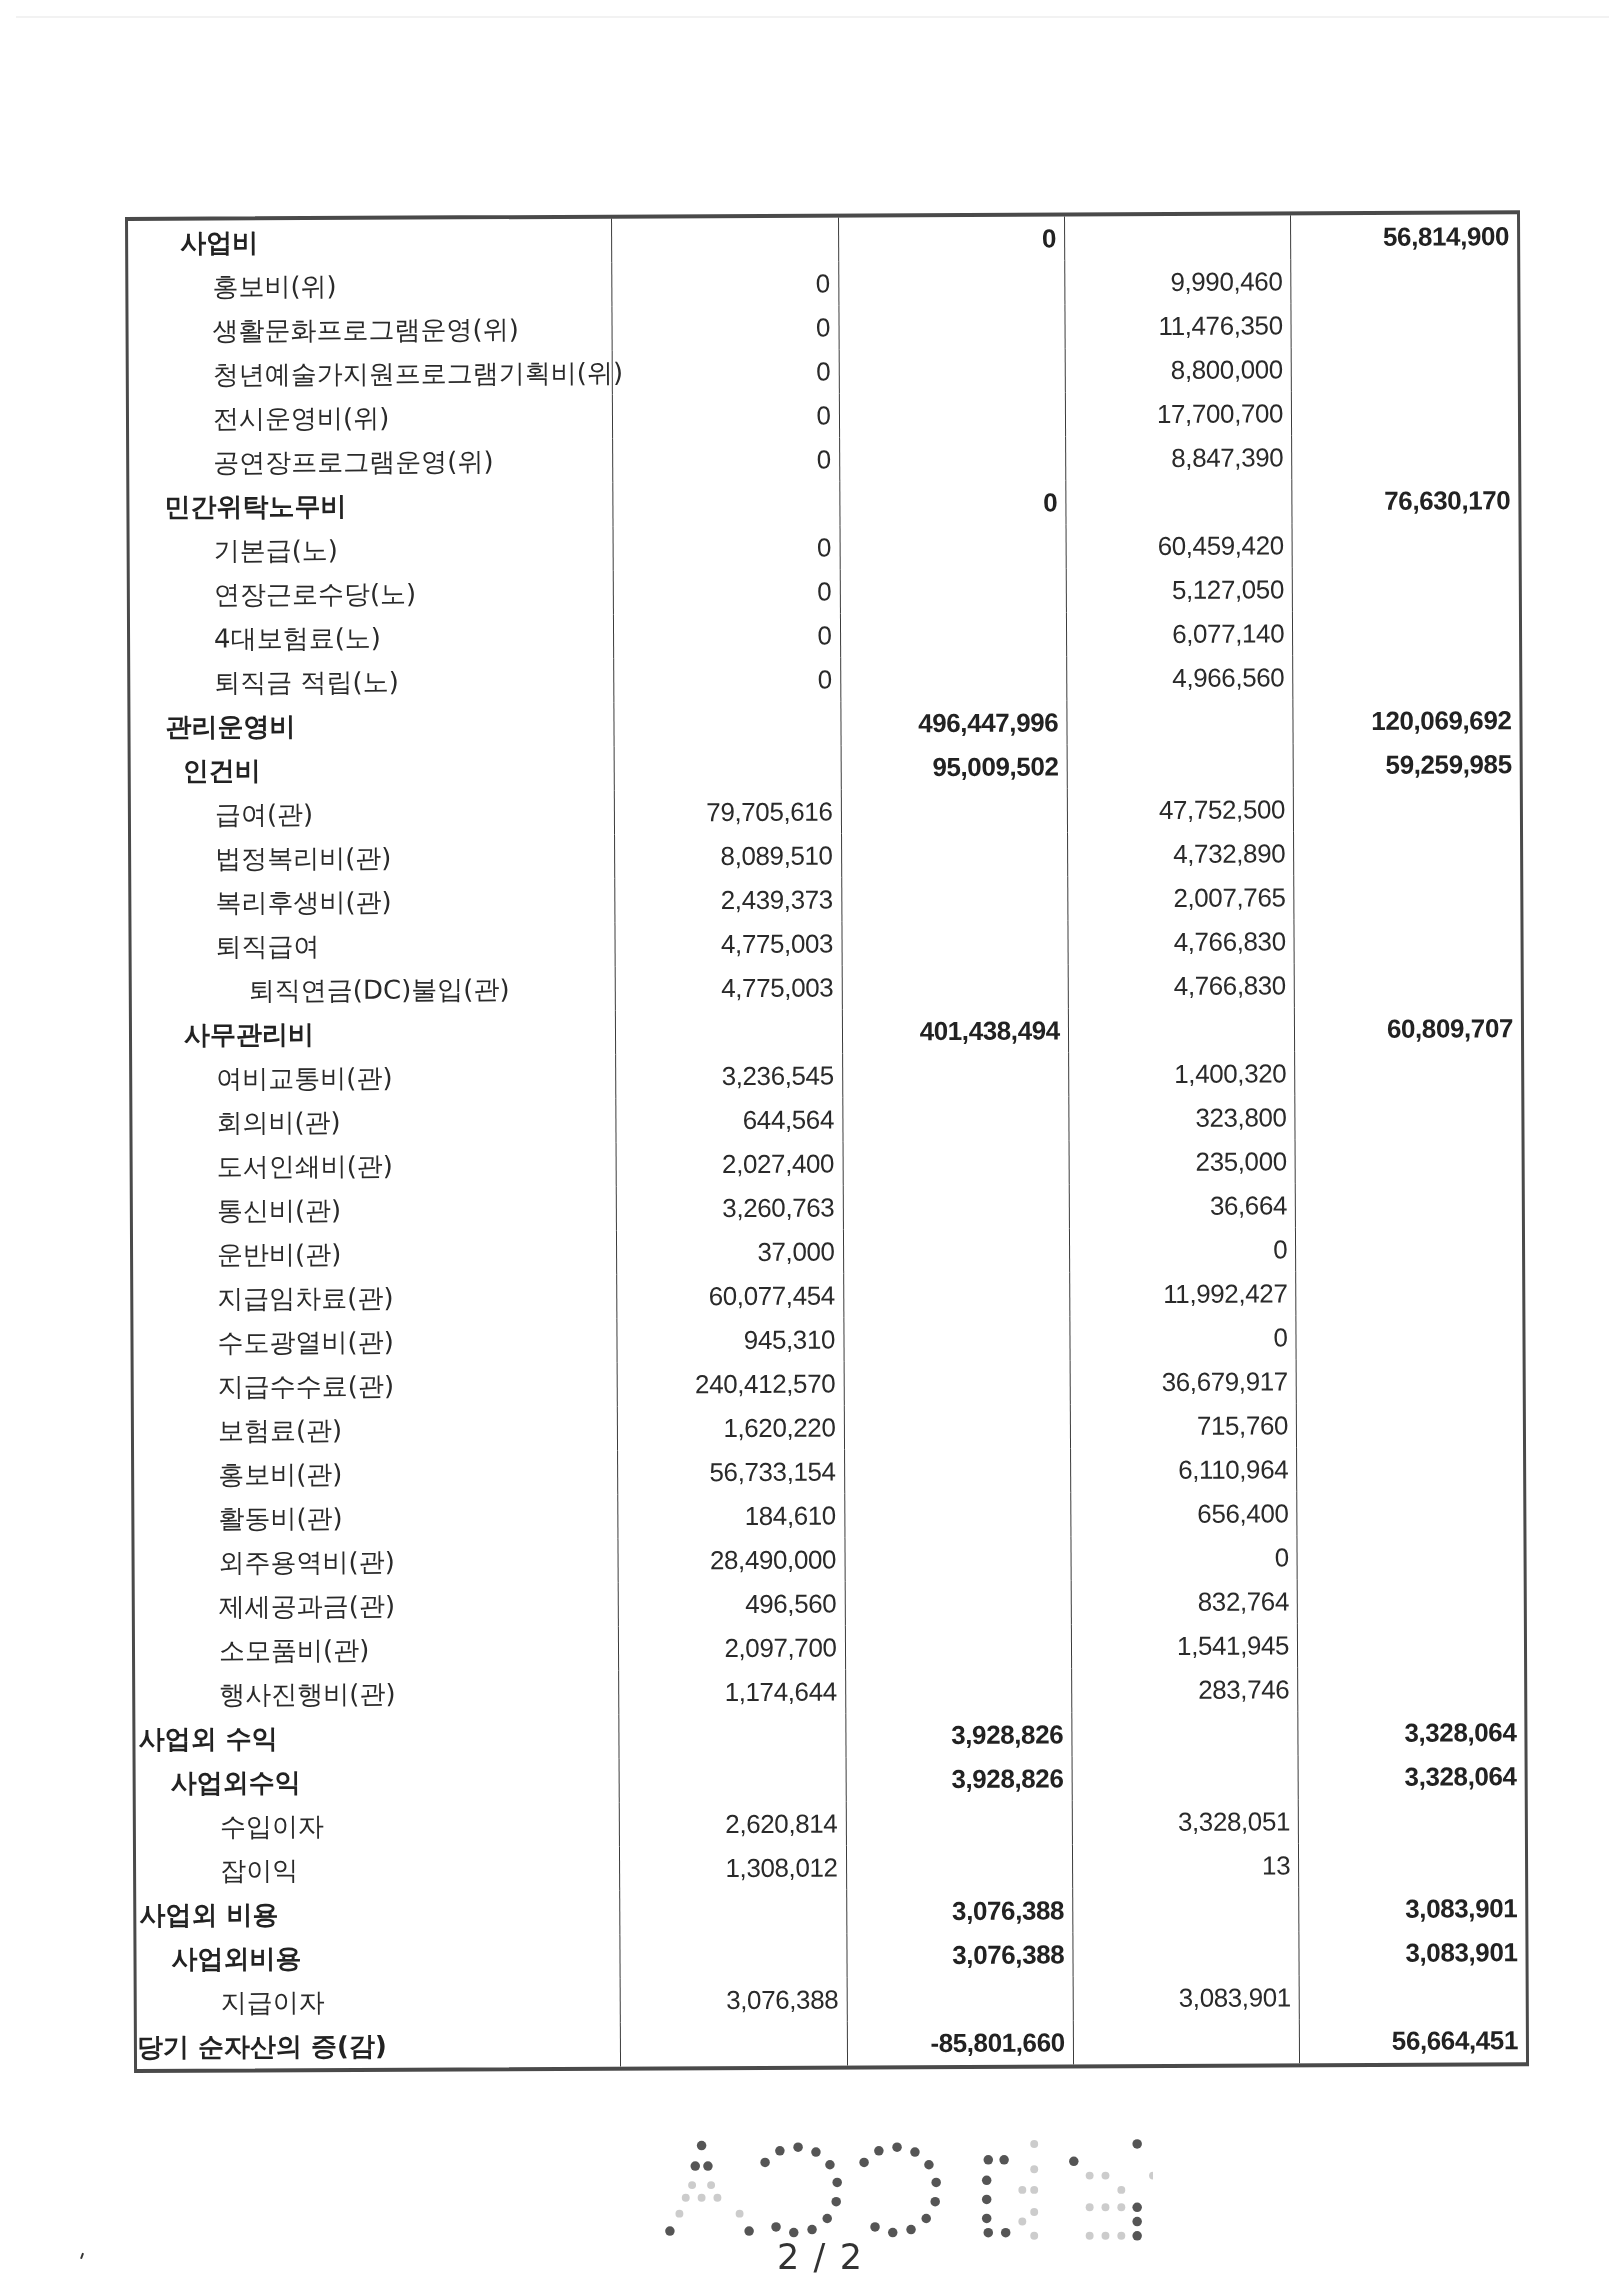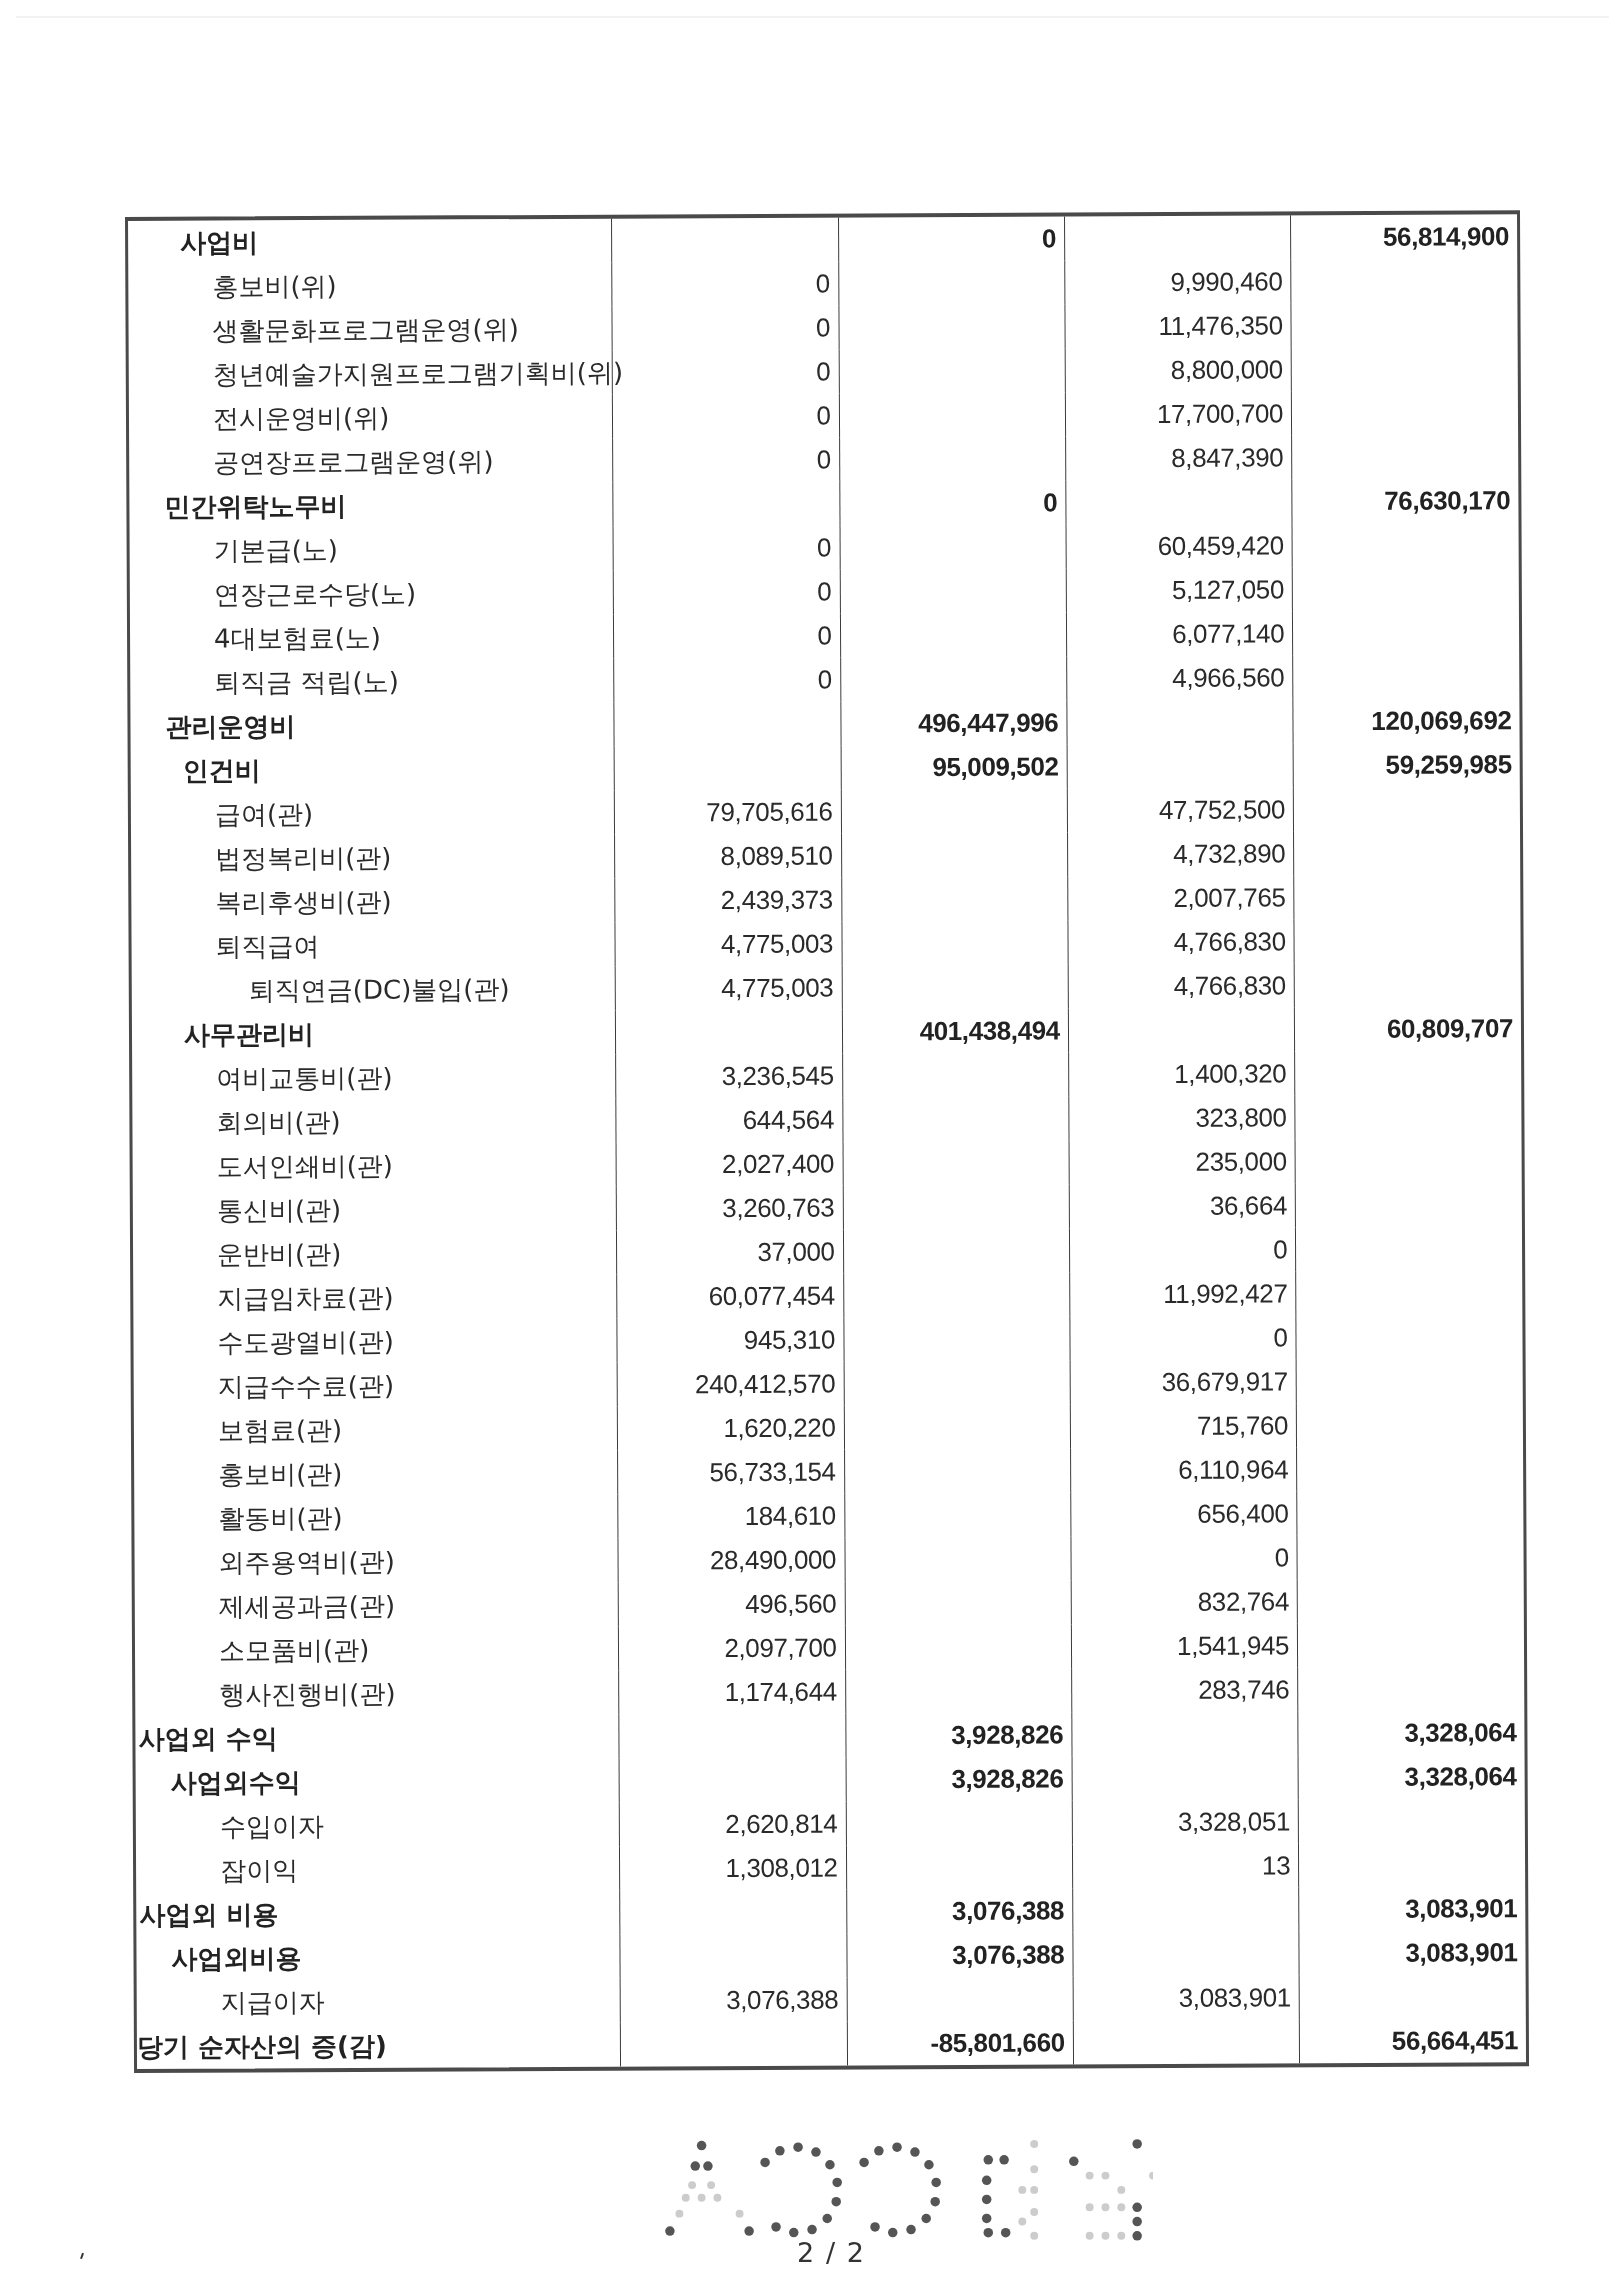--- a/index.html
+++ b/index.html
@@ -17,21 +17,21 @@
   td.num { text-align: right; border-left: 1.6px solid #3c3c3c;
            font-family: "Liberation Sans", sans-serif; letter-spacing: -0.4px; }
   td.label { padding-left: 0; }
   tr.bold td { font-weight: bold; color: #222; }
   tr.lv0 td.label { padding-left: 3.2px; }
   tr.lv1 td.label { padding-left: 35px; }
   tr.lv2 td.label { padding-left: 52px; }
   tr.lv3 td.label { padding-left: 84px; }
   tr.lv4 td.label { padding-left: 117px; }
   .logo { position: absolute; left: 662px; top: 2128px; width: 491px; height: 119px; }
-  .page-num { position: absolute; left: 797px; top: 2237px; font-size: 27px; color: #333;
+  .page-num { position: absolute; left: 777px; top: 2237px; font-size: 35px; color: #333;
               font-family: "DejaVu Sans", sans-serif; letter-spacing: 1.6px; }
   .stray-mark { position: absolute; left: 81px; top: 2253px; width: 2.4px; height: 6.3px; background: #333; transform: rotate(20deg); }
 </style>
 </head>
 <body>
 
 <div class="scan-line"></div>
 
 <div class="sheet">
   <table>

